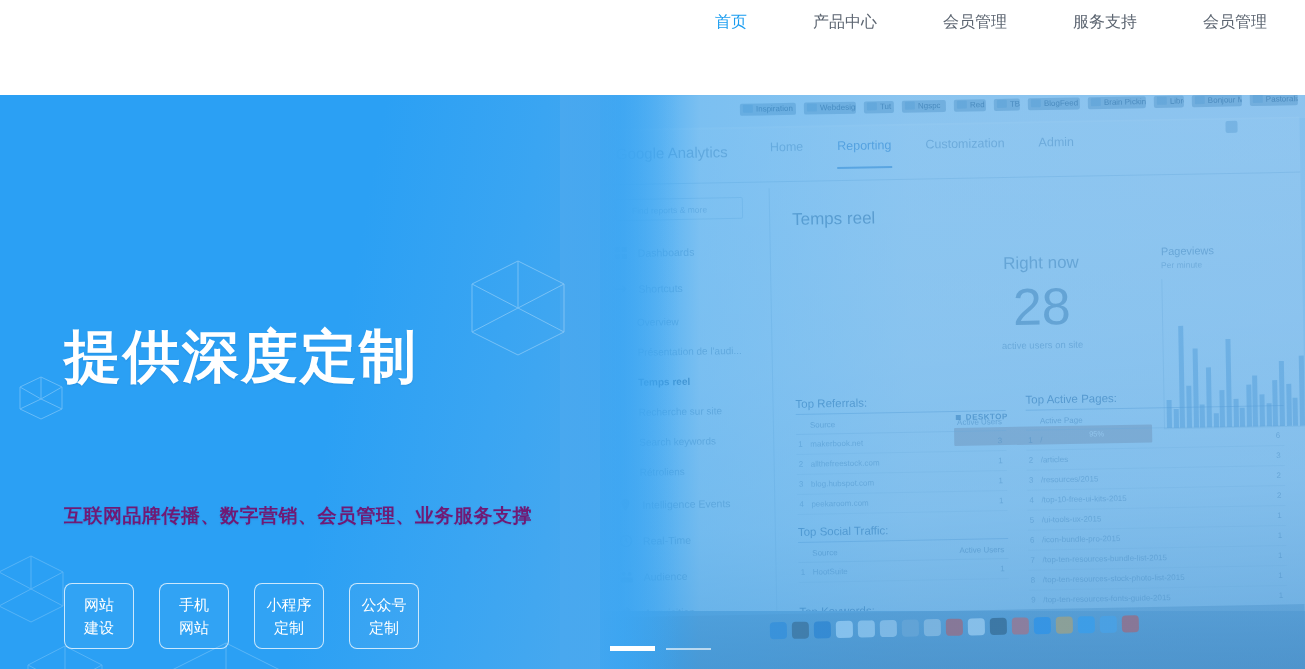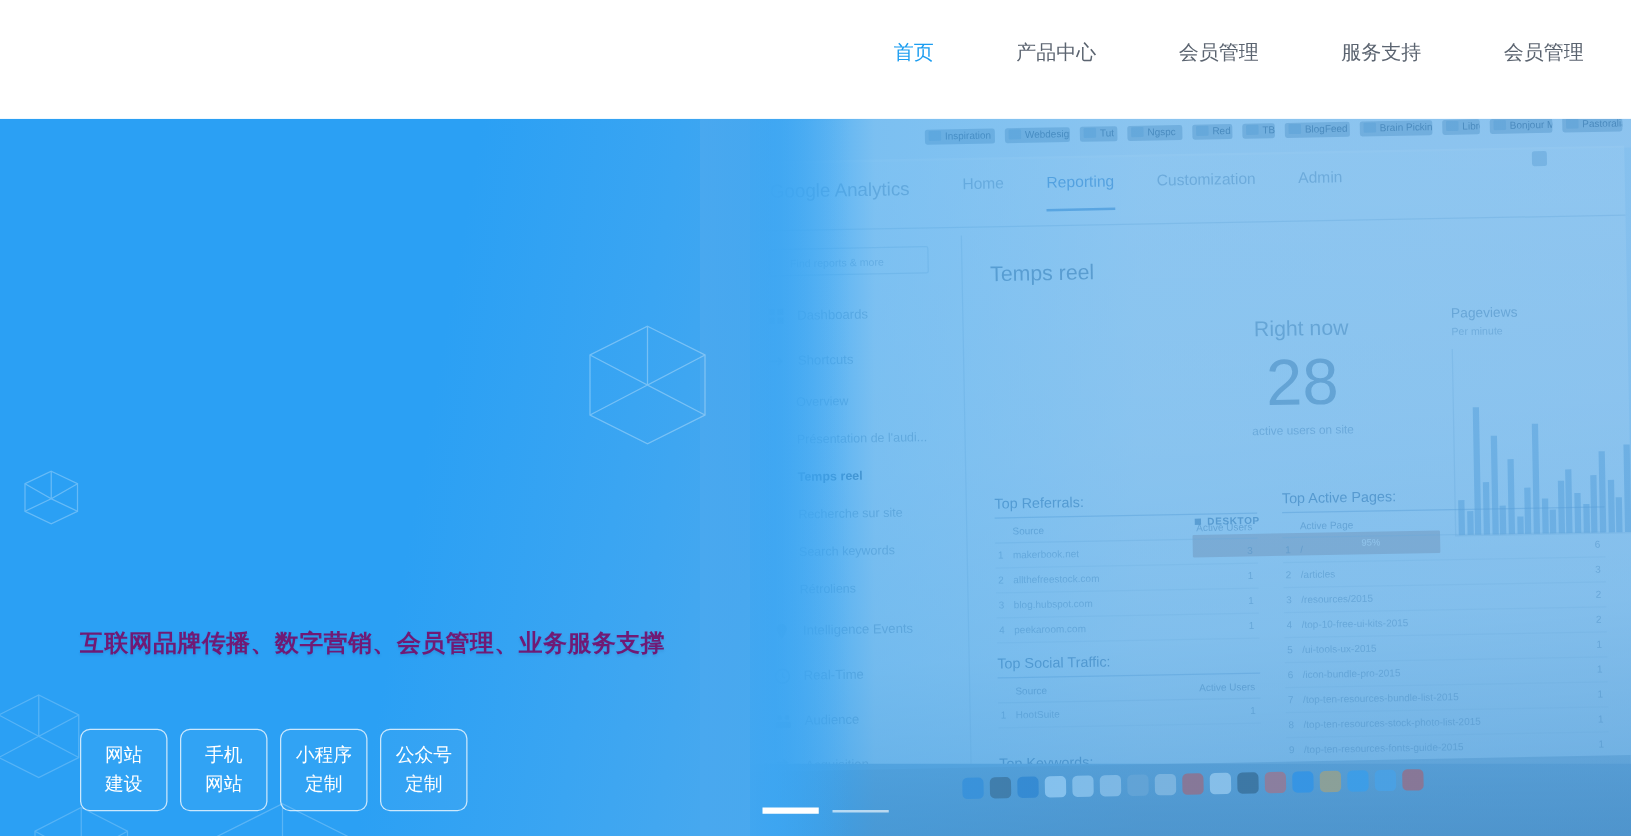--- a/index.html
+++ b/index.html
@@ -18,21 +18,21 @@
   }
   .logo{
     position:absolute; left:62px; top:16px;
     font-size:34px; font-weight:bold; letter-spacing:0px;
     white-space:nowrap; line-height:44px;
   }
   .logo .blue{ color:#1b9df0; }
   .logo .gray{ color:#b0b0b0; }
 
   .nav{
-    position:absolute; right:38px; top:30px;
+    position:absolute; right:38px; top:9px;
     display:flex; align-items:flex-end;
   }
   .nav-item{
     font-size:16px; color:#5b6470; line-height:26px;
     padding:0 0; margin-left:66px; white-space:nowrap;
     cursor:pointer; text-decoration:none;
   }
   .nav-item:first-child{ margin-left:0; }
   .nav-item.active{ color:#1b9df0; }
 
@@ -200,21 +200,21 @@
   }
   .h-line.l1{ top:230px; }
   .h-line.l2{ top:305px; }
   .h-sub{
     position:absolute; left:64px; top:407px; color:#701a75; font-weight:bold;
     font-size:19px; line-height:28px; letter-spacing:.5px; white-space:nowrap;
     text-shadow:0 1px 2px rgba(0,60,120,.12);
   }
   .cards{ position:absolute; left:64px; top:488px; display:flex; }
   .card{
-    width:70px; height:66px; margin-right:10px;
+    width:70px; height:66px; margin-right:25px;
     border:1px solid rgba(255,255,255,.75); border-radius:8px;
     color:#fff; font-size:15px; line-height:23px; font-weight:normal;
     display:flex; flex-direction:column; align-items:center; justify-content:center;
     cursor:pointer; background:rgba(255,255,255,.03);
   }
   .card span{ display:block; white-space:nowrap; }
 
   
   .dots{
     position:absolute; left:610px; bottom:18px; display:flex; align-items:center; z-index:20;
@@ -567,20 +567,21 @@
     <div class="cube" style="left:20px;top:545px;width:90px;height:90px;opacity:.20">
       <svg width="90" height="90" viewBox="0 0 90 90">
           <g stroke="#ffffff" stroke-width="1" fill="none">
             <path d="M45 6 82 25 82 65 45 84 8 65 8 25Z"></path>
             <path d="M45 6 45 45 82 65M45 45 8 65M8 25 45 45 82 25"></path>
           </g>
         </svg>
     </div>
 
     <div class="hero-text">
+      <div class="h-line l1">提供深度定制</div>
       <div class="h-sub">互联网品牌传播、数字营销、会员管理、业务服务支撑</div>
 
       <div class="cards">
         <div class="card">
           <span>网站</span>
           <span>建设</span>
         </div>
         <div class="card">
           <span>手机</span>
           <span>网站</span>

